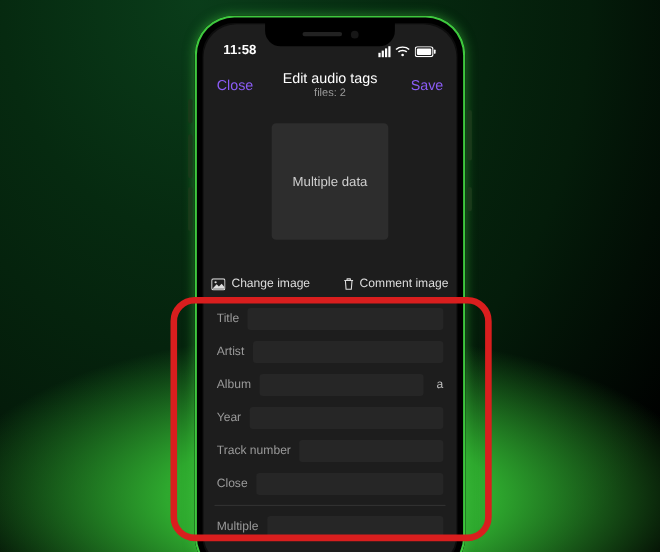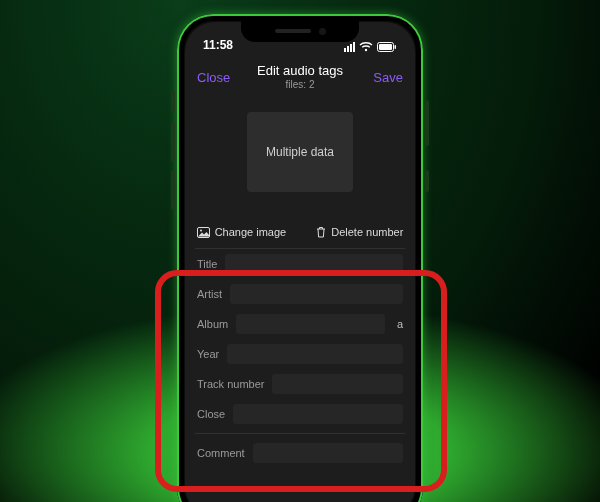--- a/index.html
+++ b/index.html
@@ -136,21 +136,21 @@
   .nav-bar .title1 { font-size: 13px; font-weight: 500; color: #fff; }
   .nav-bar .title2 { font-size: 10px; color: #9a9a9a; }
 
   .artwork-zone {
     margin-top: 18px;
     display: flex;
     justify-content: center;
   }
   .artwork {
     width: 106px;
-    height: 80px;
+    height: 106px;
     background: #2d2d2d;
     border-radius: 4px;
     display: flex;
     align-items: center;
     justify-content: center;
     color: #cfcfcf;
     font-size: 12px;
   }
 
   .image-actions {
@@ -292,21 +292,21 @@
           </svg>
         </span>
         <span>Change image</span>
       </div>
       <div class="action">
         <span class="ic">
           <svg width="10" height="12" viewBox="0 0 10 12">
             <path d="M1 3 H9 M3.5 3 V1.5 H6.5 V3 M2 3 L2.6 11 H7.4 L8 3" stroke="#ddd" stroke-width="1" fill="none" stroke-linejoin="round"></path>
           </svg>
         </span>
-        <span>Delete number</span>
+        <span>Comment image</span>
       </div>
     </div>
 
     <div class="divider"></div>
 
     <div class="form">
 
       <div class="row">
         <span class="label">Title</span>
         <div class="input"></div>
@@ -334,21 +334,21 @@
       </div>
 
       <div class="row">
         <span class="label">Close</span>
         <div class="input"></div>
       </div>
 
       <div class="divider" style="margin-top:4px;margin-bottom:4px;"></div>
 
       <div class="row">
-        <span class="label">Comment</span>
+        <span class="label">Multiple</span>
         <div class="input"></div>
       </div>
 
     </div>
 
   </div>
 </div>
 
 <div class="highlight-box"></div>
 

